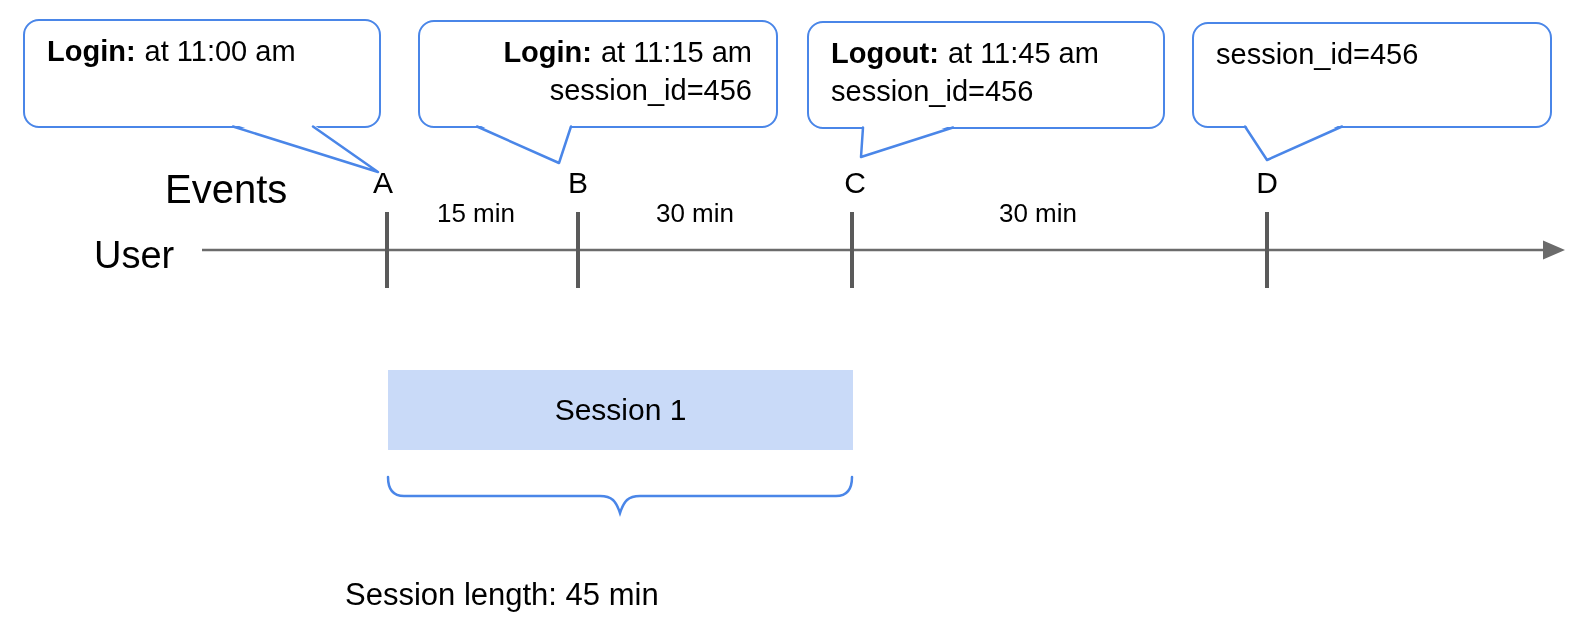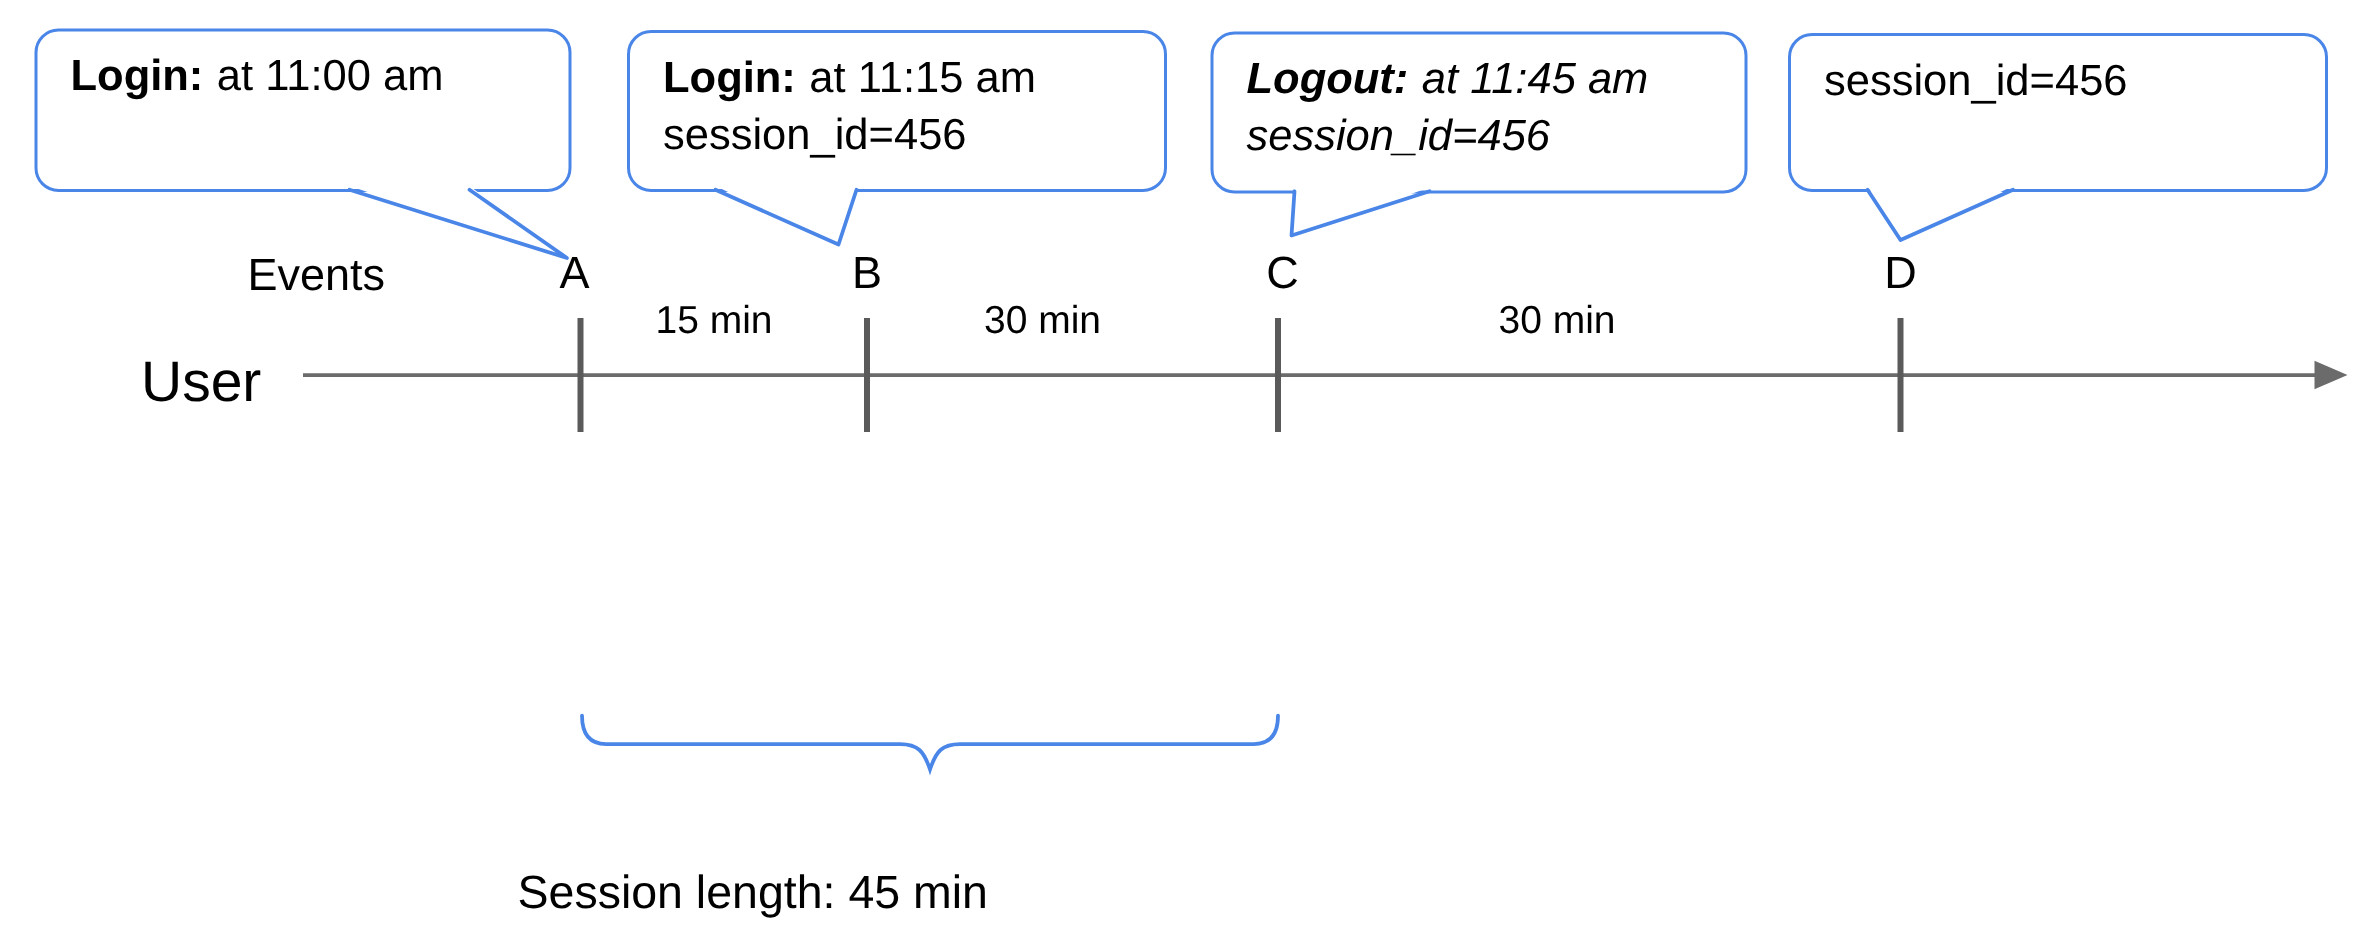--- a/index.html
+++ b/index.html
@@ -17,21 +17,21 @@
   .bubble .btitle{font-weight:bold;}
   .bubble .btime{margin-left:9px;}
   .overlay{position:absolute;left:0;top:0;z-index:2;pointer-events:none;}
   .tl-line{stroke:var(--timeline,#6b6b6b);stroke-width:2.5;}
   .tl-arrow{fill:var(--timeline,#6b6b6b);}
   .tick{stroke:var(--tick,#5a5a5a);stroke-width:4;}
   .tail-f{fill:#ffffff;stroke:none;}
   .tail-s{fill:none;stroke:var(--accent,#4a86e8);stroke-width:2.5;stroke-linejoin:round;stroke-linecap:round;}
   .brace{fill:none;stroke:var(--accent,#4a86e8);stroke-width:2.5;stroke-linecap:round;}
   .lbl{position:absolute;white-space:nowrap;z-index:1;}
-  .events-lbl{left:165px;top:167px;font-size:30px;}
+  .events-lbl{left:165px;top:167px;font-size:40px;}
   .user-lbl{left:94px;top:234px;font-size:38px;}
   .letter{transform:translateX(-50%);top:166px;font-size:30px;}
   .interval{transform:translateX(-50%);top:198px;font-size:26px;}
   .session-bar{
     position:absolute;left:388px;top:370px;width:465px;height:80px;
     background:var(--session-fill,#c9daf8);
     display:flex;align-items:center;justify-content:center;
     font-size:30px;z-index:1;
   }
   .session-length{
@@ -41,46 +41,49 @@
 </style>
 </head>
 <body>
 
 <div class="canvas">
 
   <div class="bubble" style="left:23px;top:19px;width:358px;height:109px;">
     <div class="bline"><span class="btitle">Login:</span><span class="btime">at 11:00 am</span></div>
   </div>
 
-  <div class="bubble" style="left:418px;top:20px;width:360px;height:108px;">
+  <div class="bubble" style="left:418px;top:20px;width:360px;height:108px;text-align:right;">
     <div class="bline"><span class="btitle">Login:</span><span class="btime">at 11:15 am</span></div>
     <div class="bline">session_id=456</div>
   </div>
 
-  <div class="bubble" style="left:807px;top:21px;width:358px;height:108px;font-style:italic;">
+  <div class="bubble" style="left:807px;top:21px;width:358px;height:108px;">
     <div class="bline"><span class="btitle">Logout:</span><span class="btime">at 11:45 am</span></div>
     <div class="bline">session_id=456</div>
   </div>
 
   <div class="bubble" style="left:1192px;top:22px;width:360px;height:106px;">
     <div class="bline">session_id=456</div>
   </div>
 
   <div class="lbl events-lbl">Events</div>
   <div class="lbl user-lbl">User</div>
 
   <div class="lbl letter" style="left:383px;">A</div>
   <div class="lbl letter" style="left:578px;">B</div>
   <div class="lbl letter" style="left:855px;">C</div>
   <div class="lbl letter" style="left:1267px;">D</div>
 
   <div class="lbl interval" style="left:476px;">15 min</div>
   <div class="lbl interval" style="left:695px;">30 min</div>
   <div class="lbl interval" style="left:1038px;">30 min</div>
 
+  <div class="session-bar">
+    <span>Session 1</span>
+  </div>
   <div class="session-length">Session length: 45 min</div>
 
   <svg class="overlay" width="1574" height="630" viewBox="0 0 1574 630">
 
     <path class="tail-f" d="M233,124 L378,172 L313,124 Z"></path>
     <path class="tail-s" d="M233,126.5 L378,172 L313,126.5"></path>
 
     <path class="tail-f" d="M477,124 L559,163 L571,124 Z"></path>
     <path class="tail-s" d="M477,126.5 L559,163 L571,126.5"></path>
 

